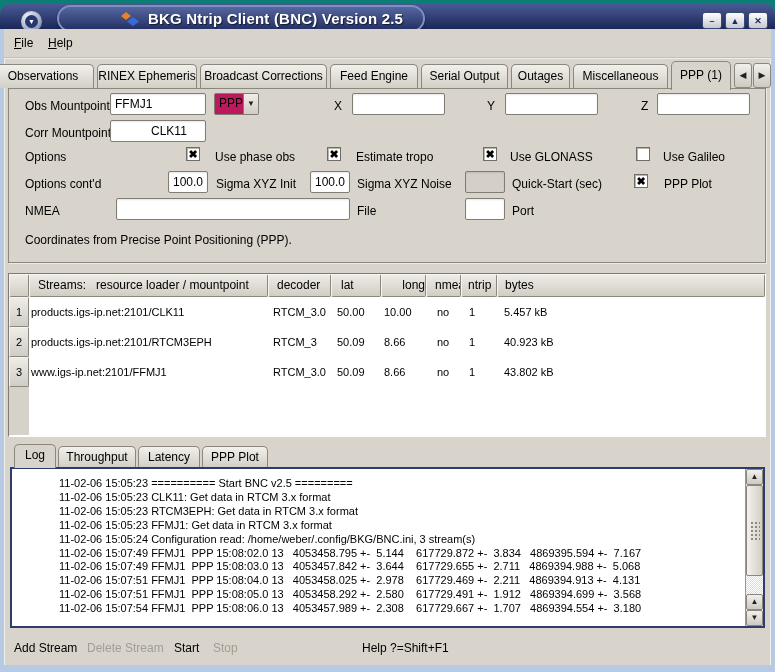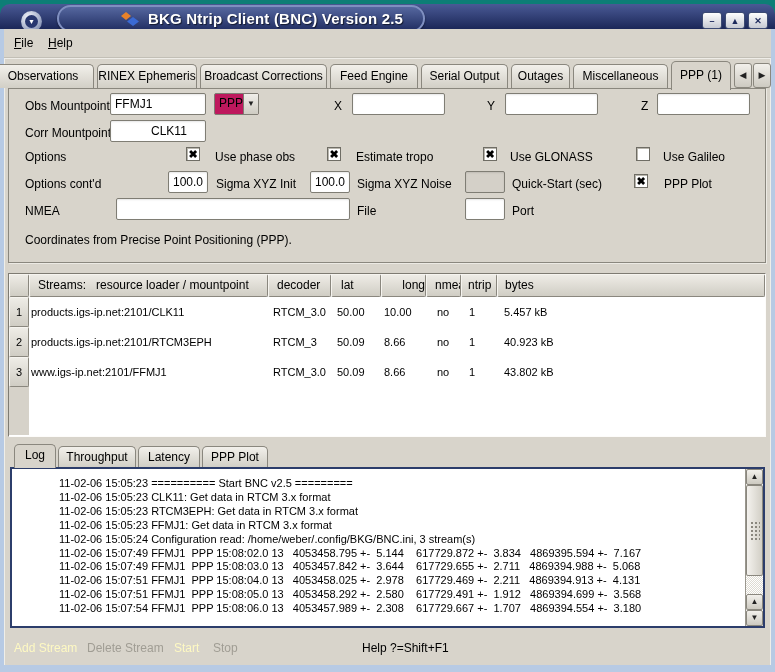--- a/index.html
+++ b/index.html
@@ -174,21 +174,21 @@
   }
   .sgrip{
     width:10px;height:20px;
     background-image:radial-gradient(#8a877e 32%,transparent 36%);
     background-size:4px 4px;
   }
   .strack{flex:1;}
   
   .act{
     position:absolute;top:641px;background:none;border:none;padding:0;margin:0;
-    font-family:"Liberation Sans",sans-serif;font-size:12px;color:#fef9c3;cursor:pointer;white-space:nowrap;
+    font-family:"Liberation Sans",sans-serif;font-size:12px;color:#000000;cursor:pointer;white-space:nowrap;
   }
   .act.disabled{color:#a09d94;cursor:default;}
   .help-hint{position:absolute;top:641px;left:362px;font-size:12px;color:#000;}
   
   .app-icon{width:18px;height:16px;display:inline-block;flex:none;}
 </style>
 </head>
 <body>
 
 <div class="titlebar">

